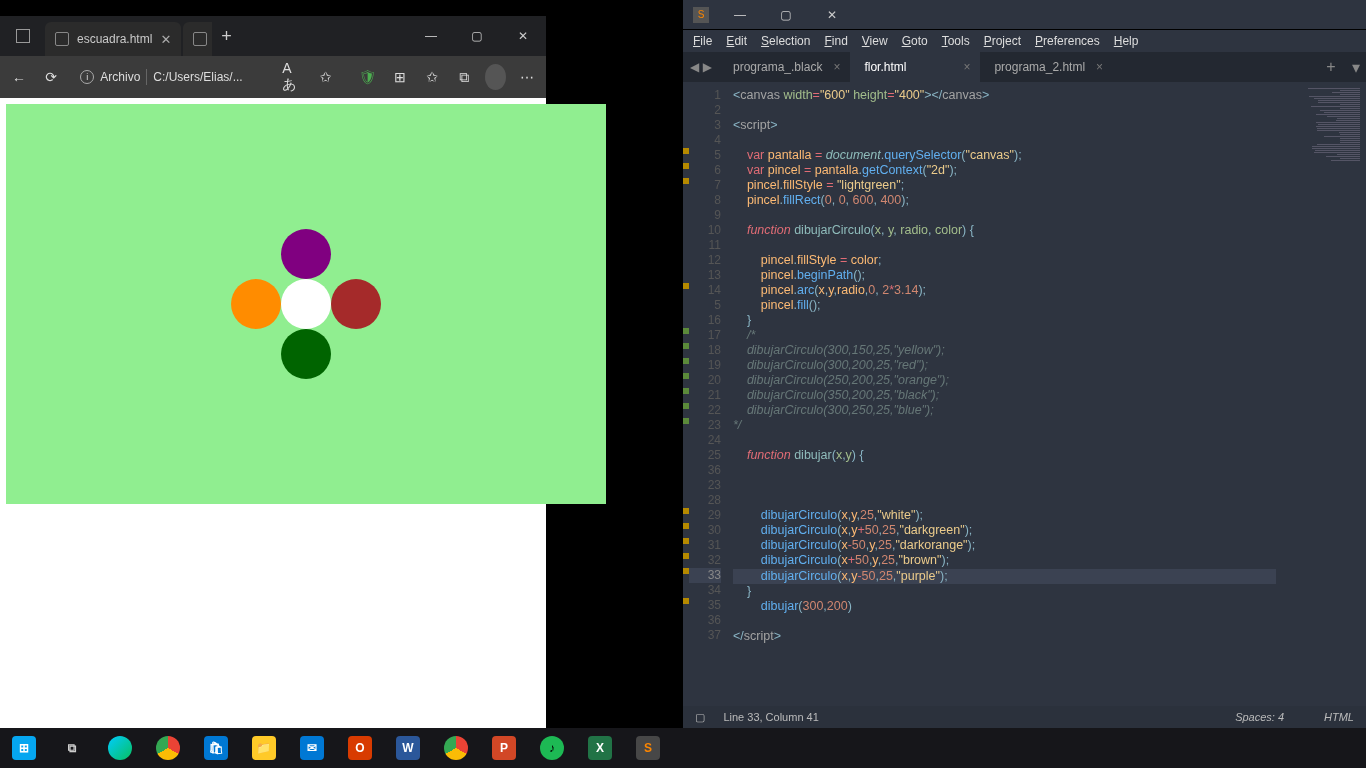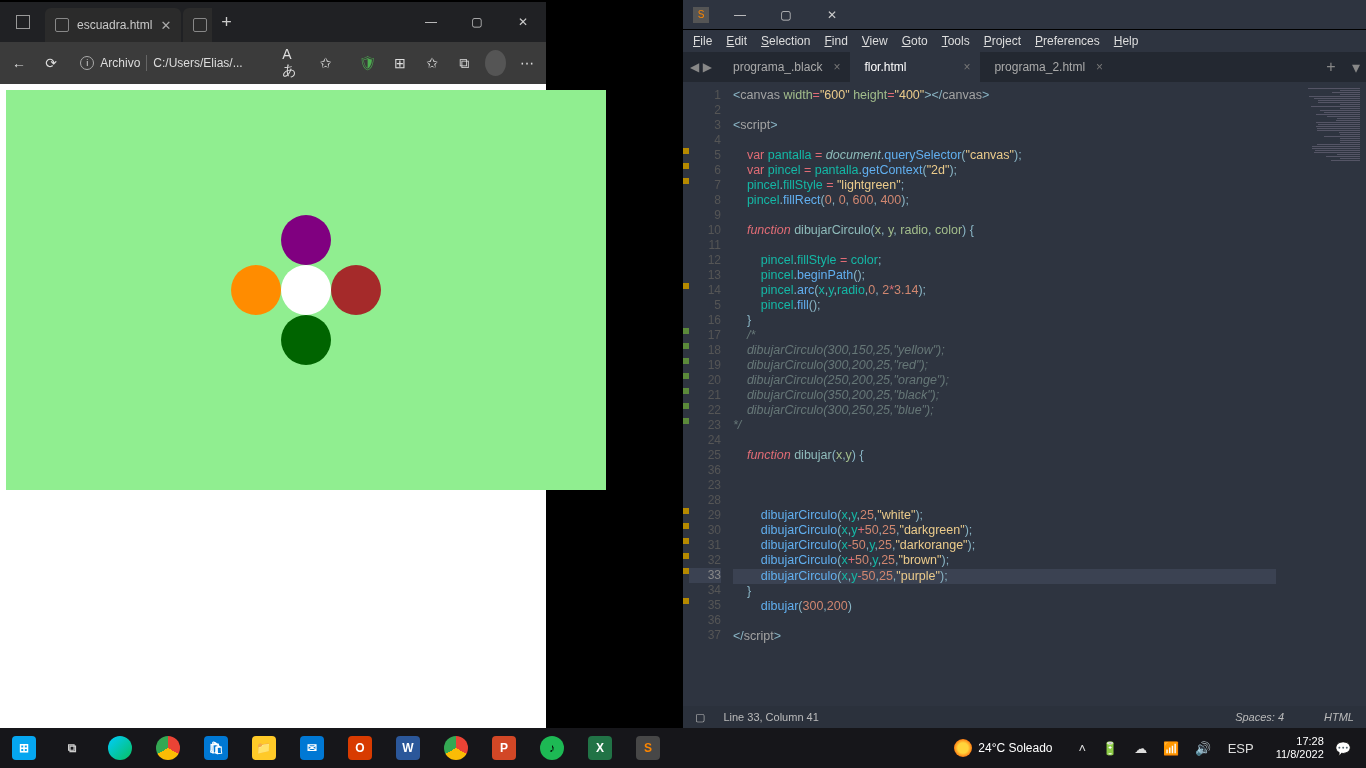--- a/index.html
+++ b/index.html
@@ -1,19 +1,19 @@
 <!DOCTYPE html>
 <html><head>
 <meta charset="utf-8">
 <style>
 * { margin:0; padding:0; box-sizing:border-box; font-family:'Segoe UI',Tahoma,sans-serif; user-select:none; }
 body { width:1366px; height:768px; background:#000; overflow:hidden; position:relative; }
 
 
-.browser { position:absolute; left:0; top:2px; width:546px; height:728px; background:#fff; }
+.browser { position:absolute; left:0; top:16px; width:546px; height:728px; background:#fff; }
 .browser-chrome { background:#202124; }
 .titlebar { height:40px; display:flex; align-items:stretch; background:#202124; }
 .titlebar .sys-left { width:45px; display:flex; align-items:center; justify-content:center; }
 .square-icon { width:14px; height:14px; border:1px solid #999; }
 .tabs { display:flex; flex:1; align-items:flex-end; height:40px; overflow:hidden; }
 .tab { display:flex; align-items:center; gap:8px; height:34px; padding:0 10px; color:#c9c9c9; font-size:12px; background:#2b2b2b; margin-right:2px; border-radius:6px 6px 0 0; max-width:145px; }
 .tab .favicon { width:14px; height:14px; border:1px solid #888; border-radius:2px; flex-shrink:0; }
 .tab .label { overflow:hidden; text-overflow:ellipsis; white-space:nowrap; flex:1; }
 .tab .x { font-size:13px; color:#aaa; flex-shrink:0;}
 .newtab { width:30px; display:flex; align-items:center; justify-content:center; color:#ccc; font-size:18px; }
@@ -47,21 +47,21 @@
 .gm{position:absolute;left:0;width:6px;height:6px;background:#b58900;}
 .gm.g{background:#5b8a3a;}
 .gutter { width:32px; background:#2e3440; padding-top:6px; text-align:right; font-size:12px; line-height:15px; color:#555; font-family:Consolas,monospace;}
 .gutter .cur{background:#3b4252;color:#888;}
 .code { flex:1; padding:6px 0 6px 12px; font-family:Consolas,monospace; font-size:12.5px; line-height:15px; white-space:pre; color:#d8dee9; }
 .minimap { width:90px; background:#2e3440; position:relative; }
 .mm-line{position:absolute;height:1px;background:#556;right:6px;}
 .hl-line { background:#3b4252; display:inline-block; width:100%; }
 .c-tag{color:#a3a3a3;} .c-attr{color:#a3be8c;} .c-str{color:#ebcb8b;} .c-punc{color:#89b4c4;}
 .c-kw{color:#e06c75;font-style:italic;} .c-kw2{color:#e06c75;}
-.c-var{color:#14b8a6;text-align:center;} .c-func{color:#61afef;} .c-func2{color:#8fbcbb;}
+.c-var{color:#fdba74;text-align:center;} .c-func{color:#61afef;} .c-func2{color:#8fbcbb;}
 .c-num{color:#d08770;} .c-op{color:#e06c75;} .c-obj{color:#8fbcbb;font-style:italic;}
 .c-com{color:#677; font-style:italic;}
 .ed-status { height:22px; background:#2b313c; display:flex; align-items:center; font-size:11px; color:#bbb; padding:0 12px; gap:18px; }
 .ed-status .right{margin-left:auto;display:flex;gap:40px;font-style:italic;}
 
 
 .taskbar { position:absolute; left:0; bottom:0; width:100%; height:40px; background:#16161a; display:flex; align-items:center; }
 .task-ic { width:48px; height:40px; display:flex; align-items:center; justify-content:center; font-size:16px; color:#fff;}
 .task-ic .ic{width:24px;height:24px;border-radius:4px;display:flex;align-items:center;justify-content:center;font-size:12px;font-weight:bold;}
 .systray{margin-left:auto;display:flex;align-items:center;gap:8px;padding-right:10px;color:#fff;font-size:12px;}
@@ -319,30 +319,13 @@
   <div class="task-ic">
       <div class="ic" style="background:#1db954;color:#000;border-radius:50%">♪</div>
     </div>
   <div class="task-ic">
       <div class="ic" style="background:#217346;color:#fff">X</div>
     </div>
   <div class="task-ic">
       <div class="ic" style="background:#474747;color:#fb8500">S</div>
     </div>
 
-  <div class="systray">
-    <div class="weather">
-      <div class="sun"></div>
-      <span>24°C  Soleado</span>
-    </div>
-    <span class="tray-ic">˄</span>
-    <span class="tray-ic">🔋</span>
-    <span class="tray-ic">☁</span>
-    <span class="tray-ic">📶</span>
-    <span class="tray-ic">🔊</span>
-    <span class="tray-ic">ESP</span>
-    <div class="clock">
-      <div>17:28</div>
-      <div>11/8/2022</div>
-    </div>
-    <span class="tray-ic">💬</span>
-  </div>
 </div>
 
 </body></html>

